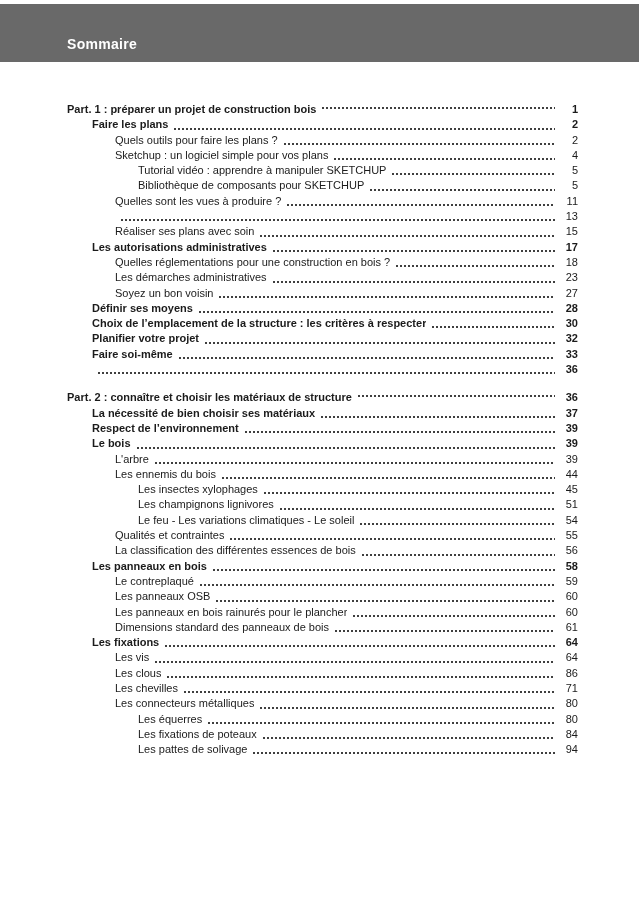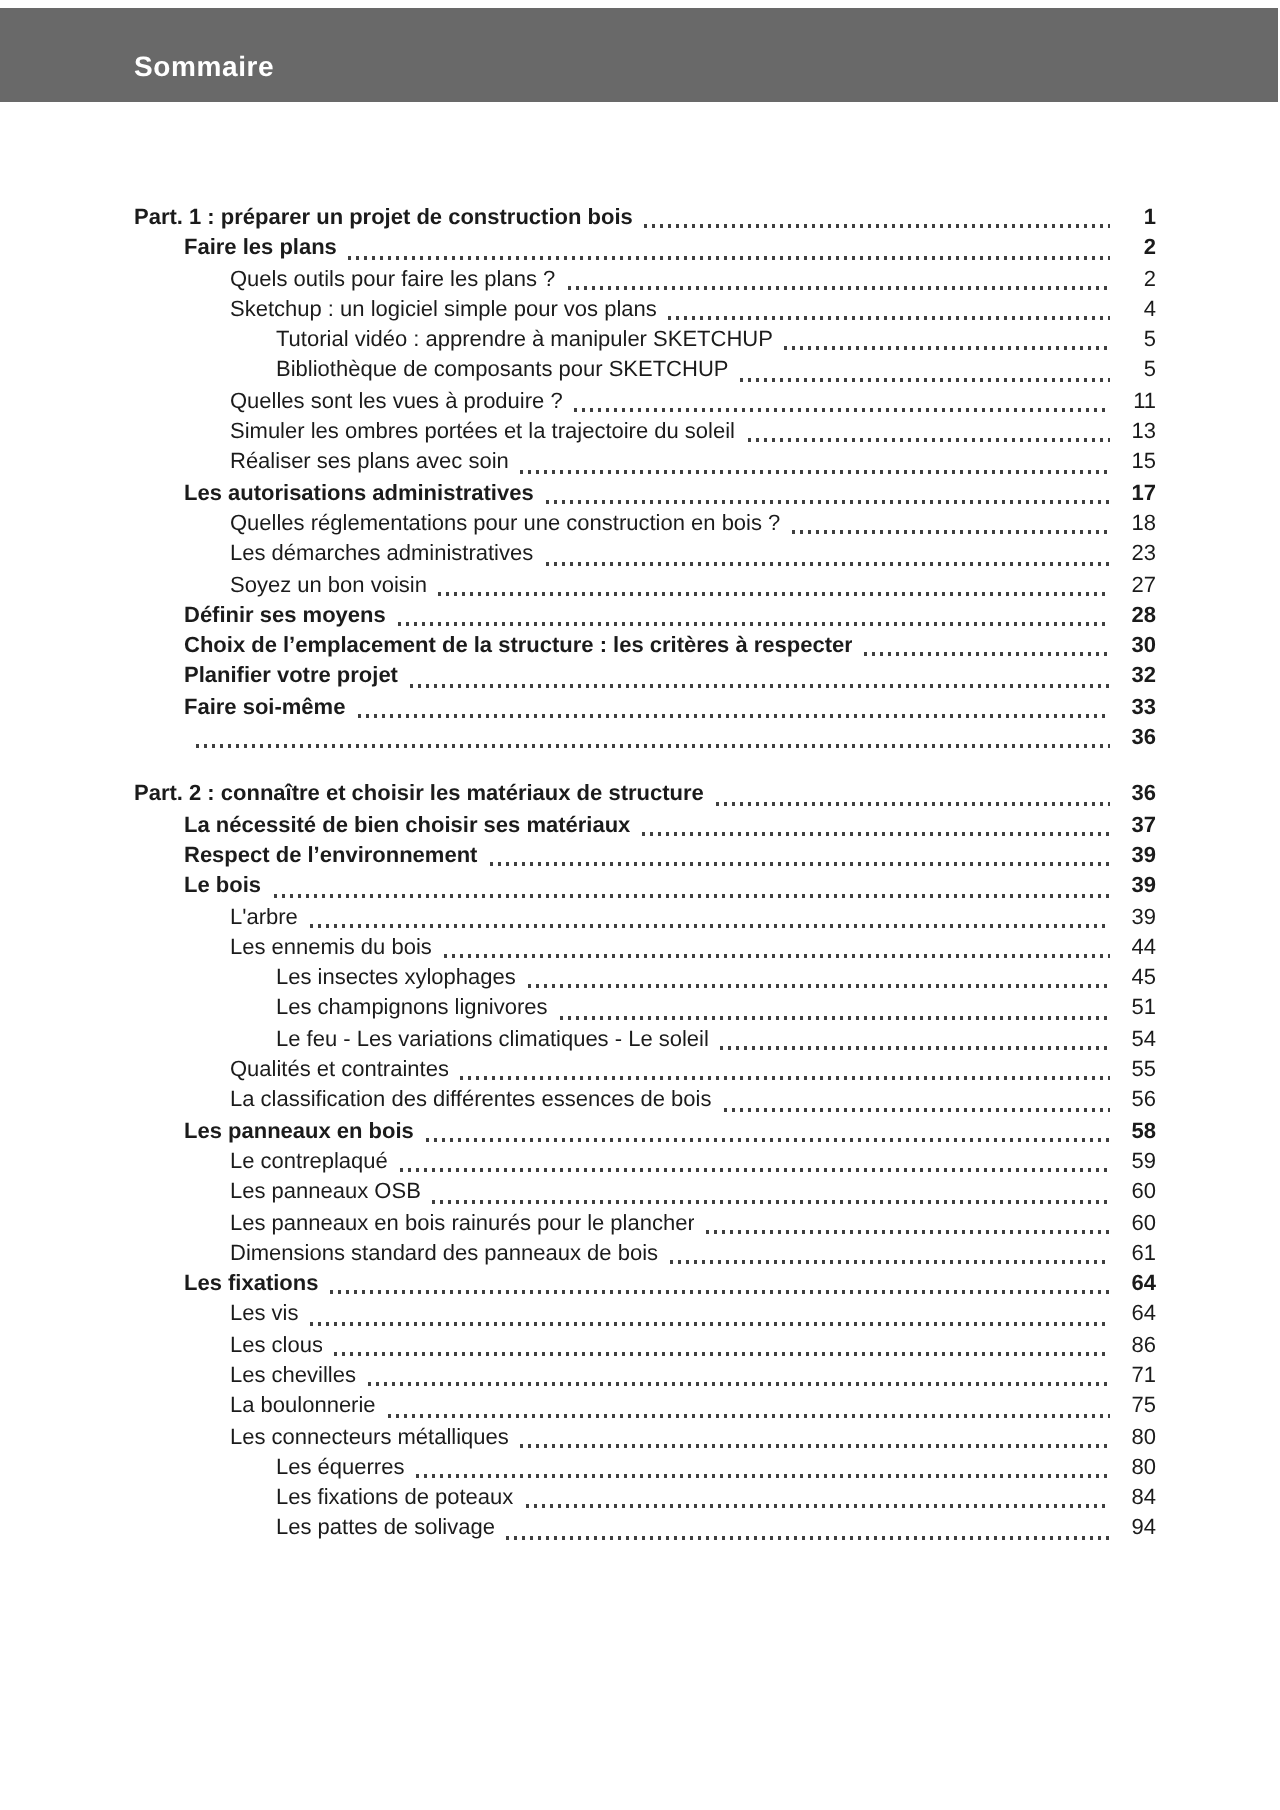--- a/index.html
+++ b/index.html
@@ -18,21 +18,21 @@
   .page {
     position: absolute;
     inset: 0;
     background: #ffffff;
   }
   .header-bar {
     position: absolute;
     top: 4px;
     left: 0;
     width: 639px;
-    height: 47px;
+    height: 58px;
     background: #696969;
     display: flex;
     align-items: flex-end;
     box-sizing: border-box;
     padding: 0 0 11px 67px;
   }
   .header-title {
     color: #ffffff;
     font-size: 14px;
     font-weight: bold;
@@ -70,21 +70,21 @@
     height: 2px;
     margin: 0 3px 3px 6px;
     background-image: repeating-linear-gradient(to right, #3f3f3f 0 1.6px, transparent 1.6px 4px);
   }
   .toc-page {
     flex: 0 0 auto;
     width: 20px;
     text-align: right;
     white-space: nowrap;
   }
-  .level-0 { padding-left: 67px; font-weight: bold; }
+  .level-0 { padding-left: 67px; font-weight: bold; align-items: center; }
   .level-1 { padding-left: 92px; font-weight: bold; }
   .level-2 { padding-left: 115px; }
   .level-3 { padding-left: 138px; }
 </style>
 </head>
 <body>
 
 <div class="page">
   <div class="header-bar">
     <span class="header-title">Sommaire</span>
@@ -120,21 +120,20 @@
           <span class="toc-label">Bibliothèque de composants pour SKETCHUP</span>
           <span class="leader"></span>
           <span class="toc-page">5</span>
         </div>
         <div class="toc-row level-2">
           <span class="toc-label">Quelles sont les vues à produire ?</span>
           <span class="leader"></span>
           <span class="toc-page">11</span>
         </div>
         <div class="toc-row level-2">
-          <span class="toc-label">Simuler les ombres portées et la trajectoire du soleil</span>
           <span class="leader"></span>
           <span class="toc-page">13</span>
         </div>
         <div class="toc-row level-2">
           <span class="toc-label">Réaliser ses plans avec soin</span>
           <span class="leader"></span>
           <span class="toc-page">15</span>
         </div>
         <div class="toc-row level-1">
           <span class="toc-label">Les autorisations administratives</span>
@@ -274,25 +273,20 @@
         </div>
         <div class="toc-row level-2">
           <span class="toc-label">Les clous</span>
           <span class="leader"></span>
           <span class="toc-page">86</span>
         </div>
         <div class="toc-row level-2">
           <span class="toc-label">Les chevilles</span>
           <span class="leader"></span>
           <span class="toc-page">71</span>
-        </div>
-        <div class="toc-row level-2">
-          <span class="toc-label">La boulonnerie</span>
-          <span class="leader"></span>
-          <span class="toc-page">75</span>
         </div>
         <div class="toc-row level-2">
           <span class="toc-label">Les connecteurs métalliques</span>
           <span class="leader"></span>
           <span class="toc-page">80</span>
         </div>
         <div class="toc-row level-3">
           <span class="toc-label">Les équerres</span>
           <span class="leader"></span>
           <span class="toc-page">80</span>

